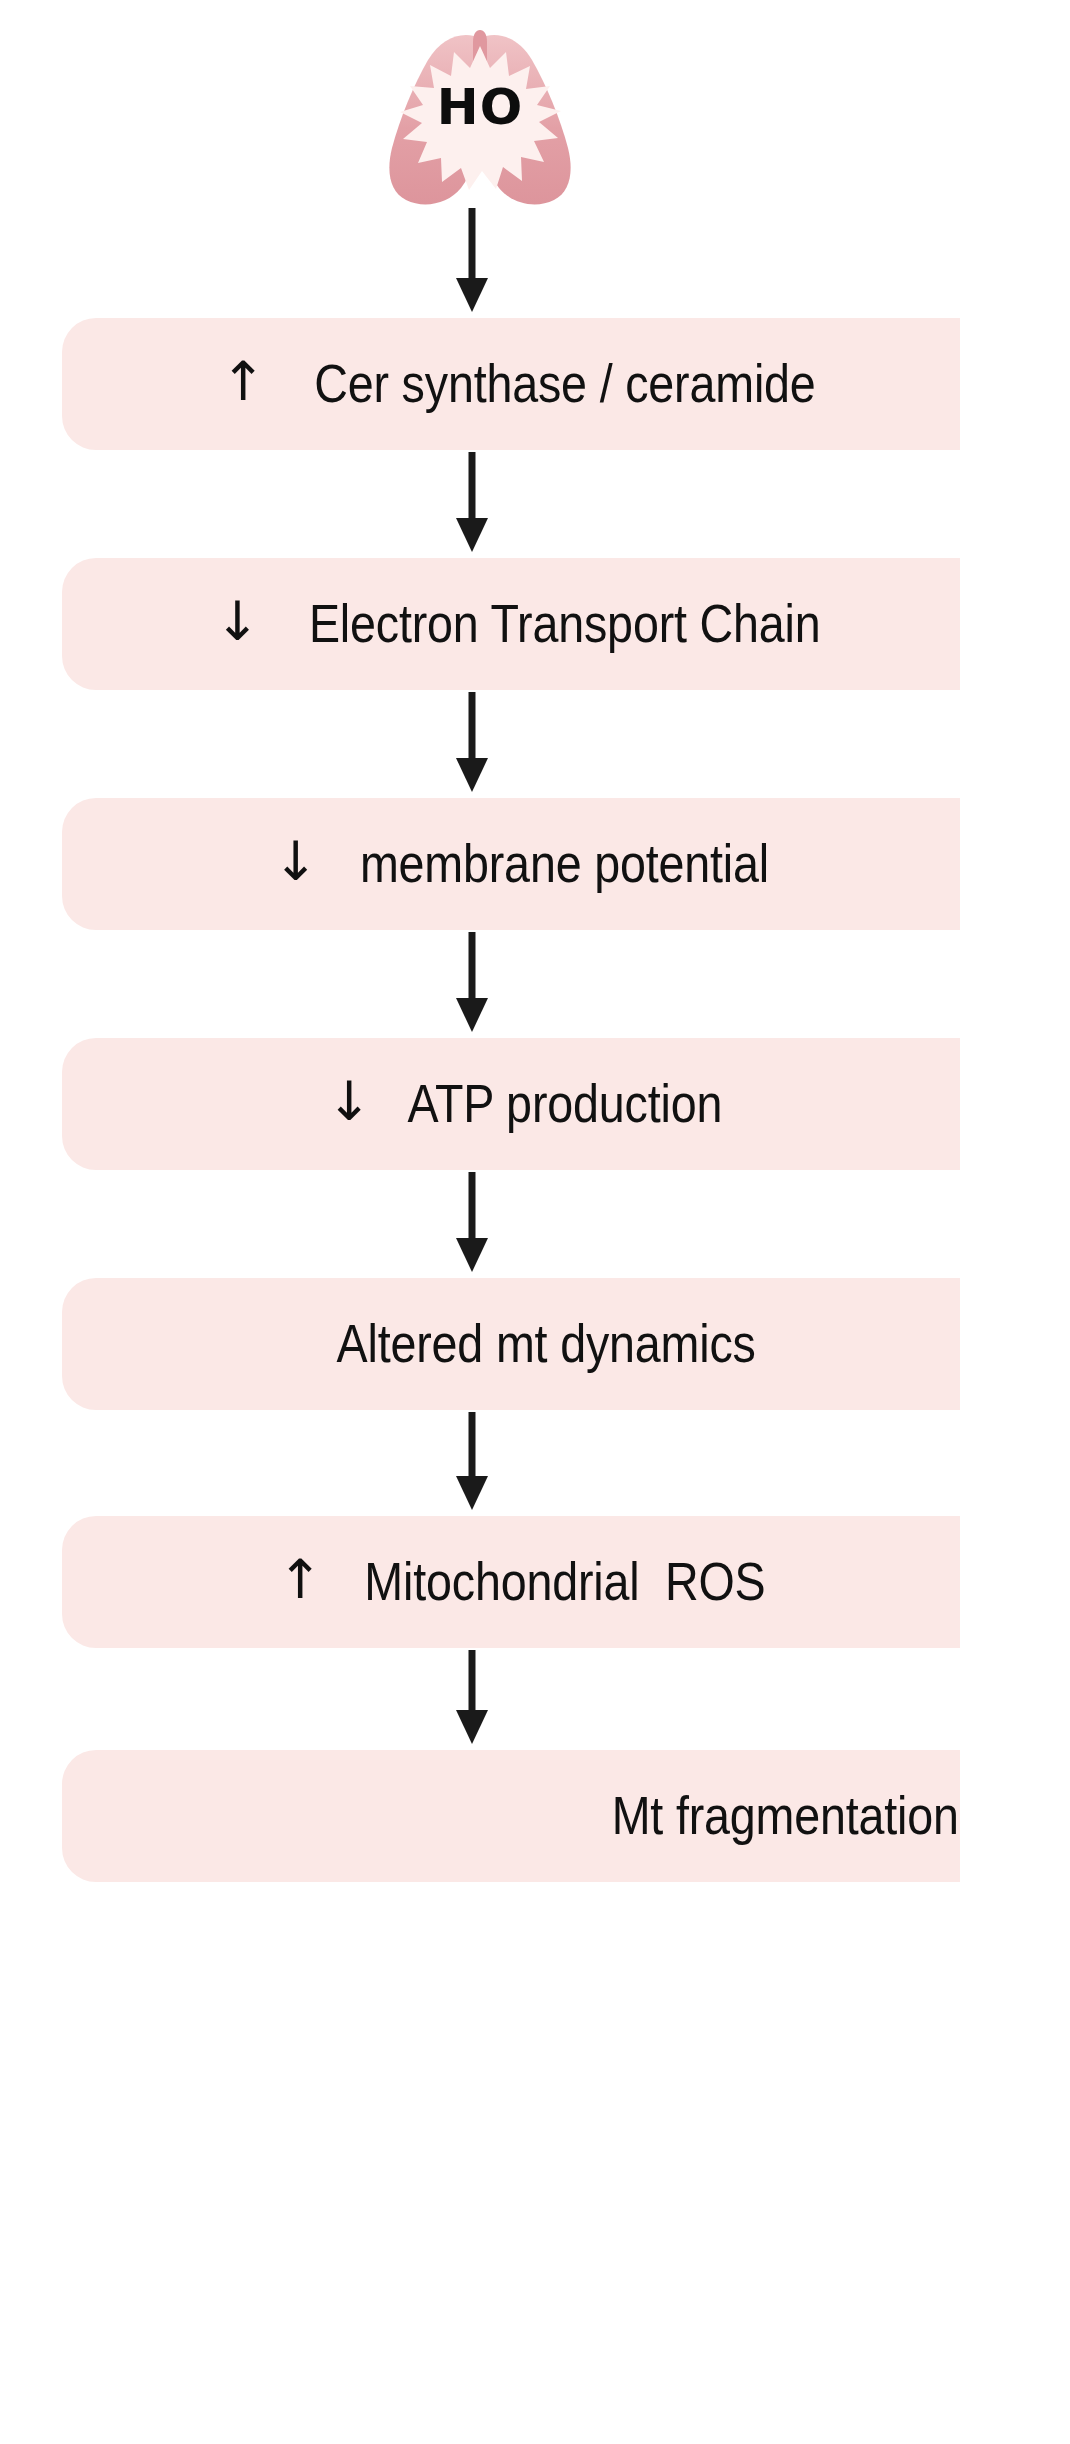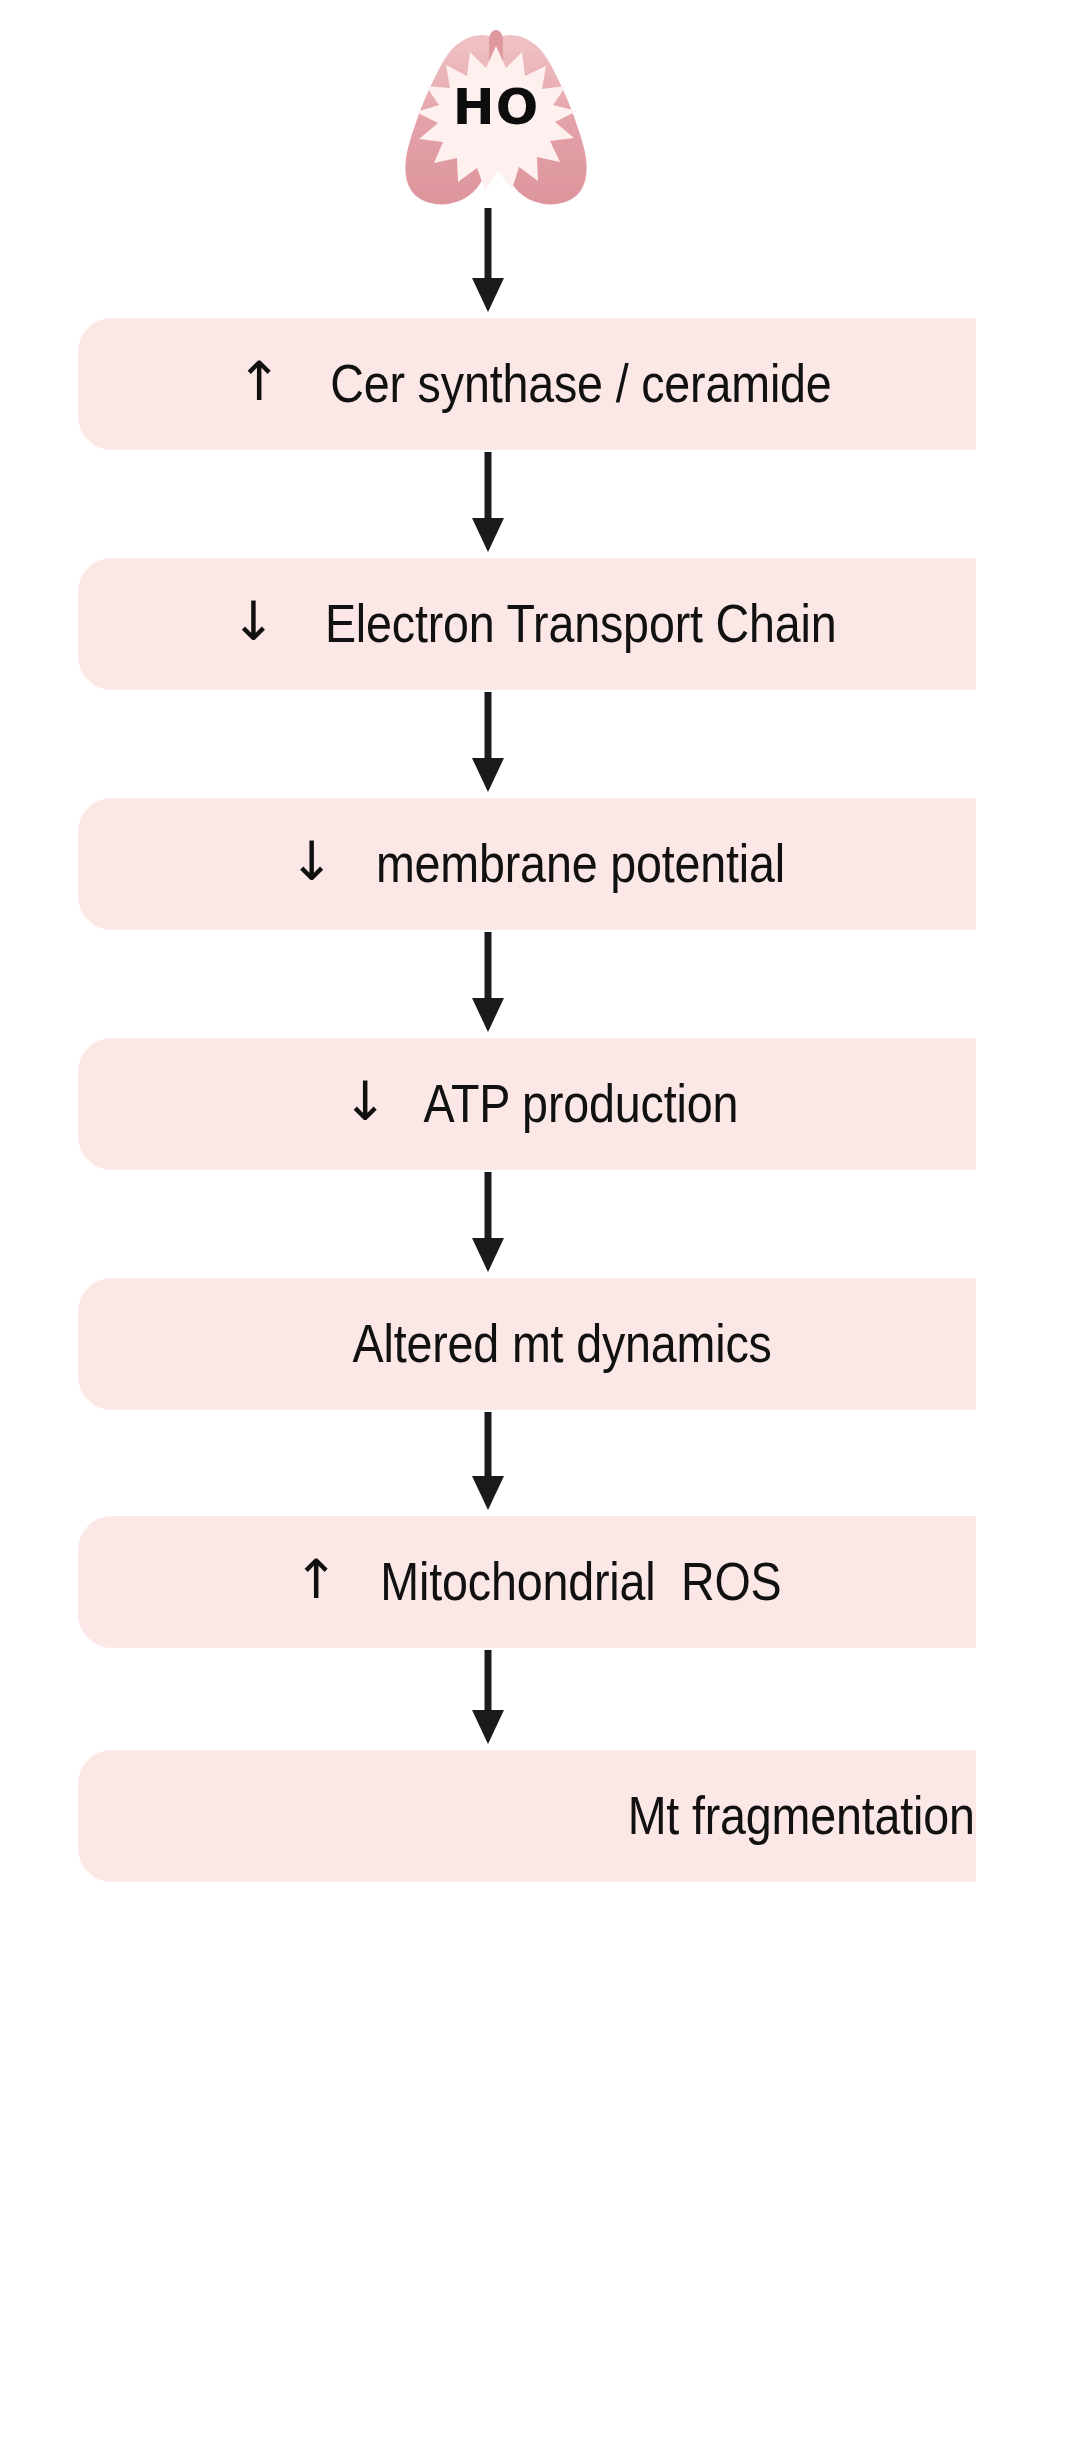--- a/index.html
+++ b/index.html
@@ -10,21 +10,20 @@
     background: #ffffff;
     font-family: "Liberation Sans", sans-serif;
   }
 
   #flow-root {
     position: relative;
     width: 960px;
     height: 2444px;
     background: #ffffff;
     overflow: hidden;
-    margin-left: 16px;
   }
 
   
   .lung-wrap {
     position: absolute;
     left: 330px;
     top: 26px;
     width: 300px;
     height: 182px;
   }

